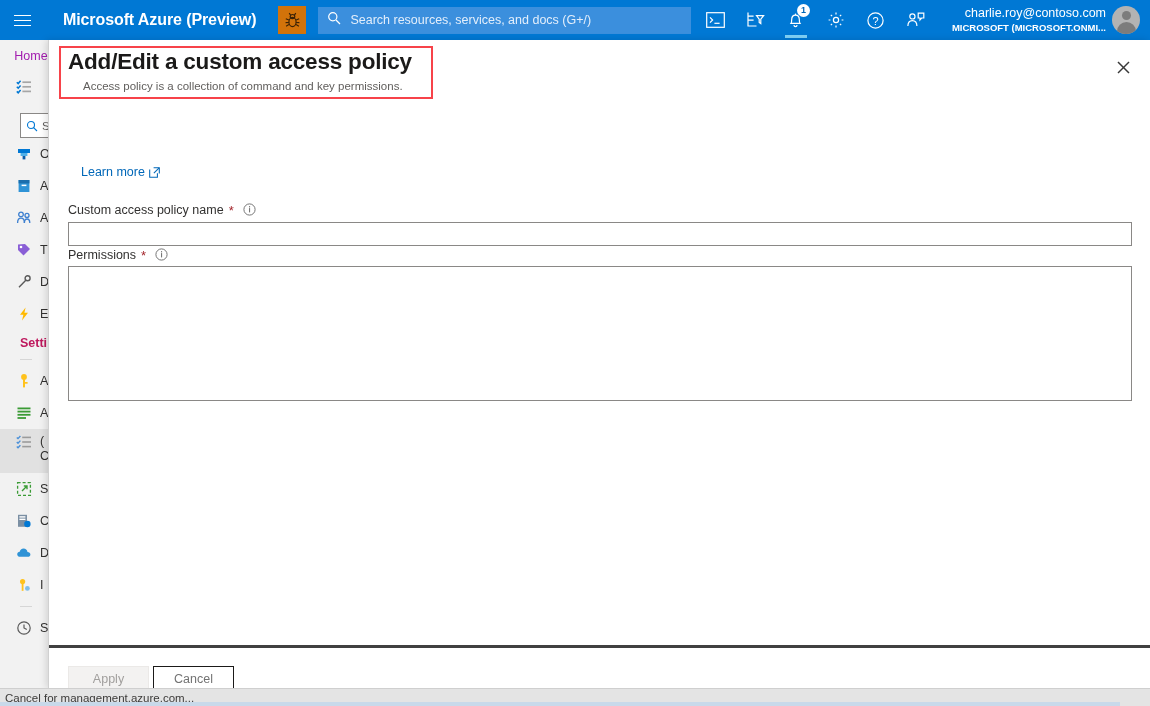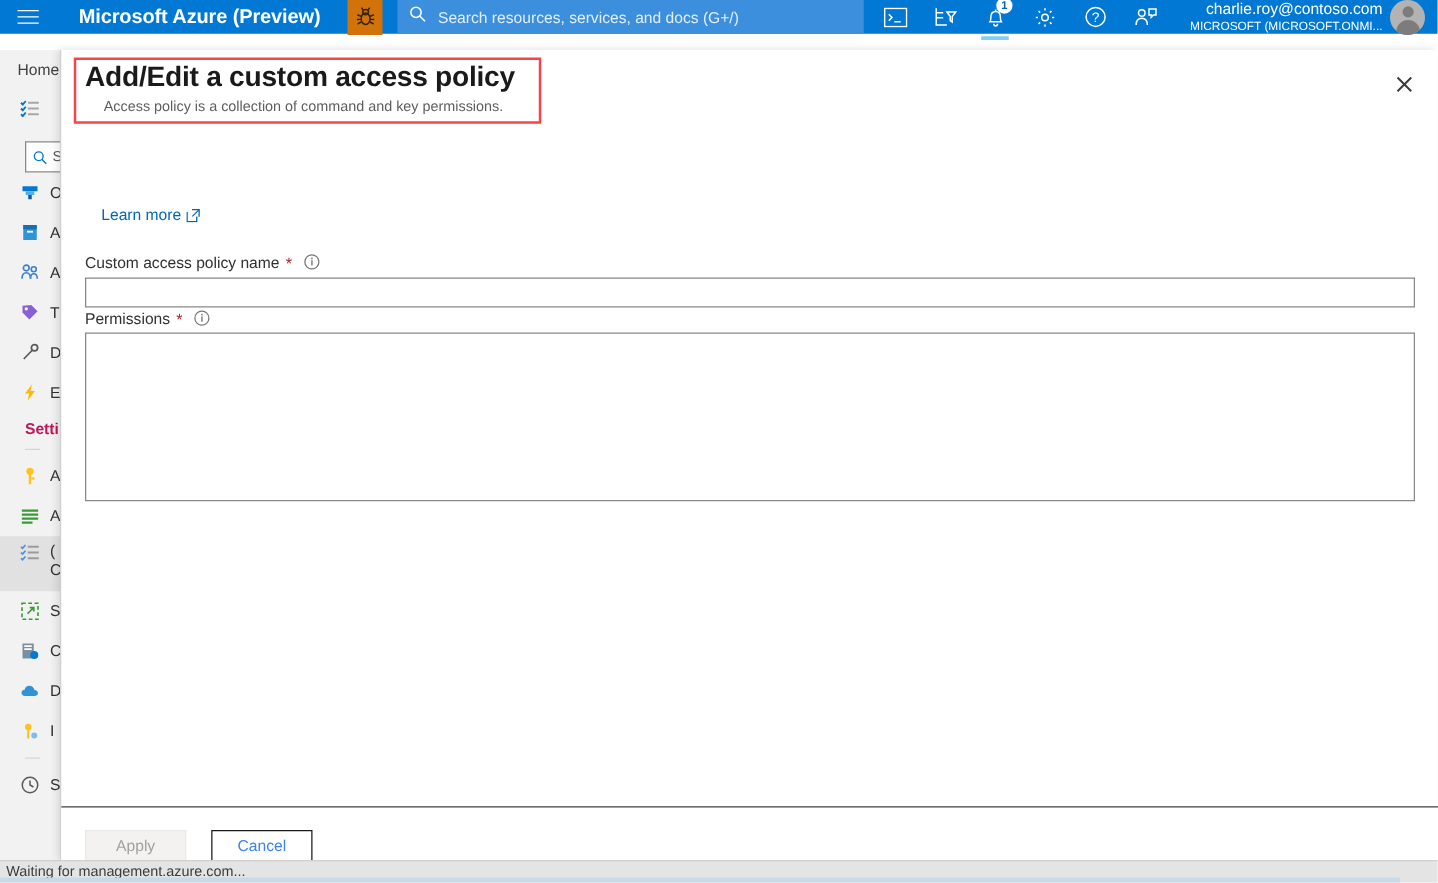--- a/index.html
+++ b/index.html
@@ -6,21 +6,21 @@
   html, body {
     margin: 0; padding: 0;
     width: 1150px; height: 706px;
     overflow: hidden;
     font-family: "Liberation Sans", sans-serif;
     background: #ffffff;
   }
 
   
   #header {
-    position: absolute; left: 0; top: 0; width: 1150px; height: 27px;
+    position: absolute; left: 0; top: 0; width: 1150px; height: 40px;
     background: #0078d4;
     display: flex; align-items: center;
   }
   .hamburger {
     width: 44px; height: 40px;
     display: flex; align-items: center; justify-content: center;
     cursor: pointer;
   }
   .hamburger span {
     display: block; width: 17px; height: 11px;
@@ -81,43 +81,44 @@
   .hicon .underline {
     position: absolute; bottom: 2px; left: 9px; width: 22px; height: 3px;
     background: #7fd0f5;
   }
   #user-block {
     margin-left: 16px; margin-right: 6px;
     display: flex; flex-direction: column; align-items: flex-end;
     cursor: pointer;
   }
   #user-email { color: #ffffff; font-size: 12.5px; line-height: 15px; white-space: nowrap; }
-  #user-tenant { color: #ffffff; font-size: 9.5px; font-weight: normal; line-height: 13px; white-space: nowrap; }
+  #user-tenant { color: #ffffff; font-size: 9.5px; font-weight: bold; line-height: 13px; white-space: nowrap; }
   #avatar {
     width: 28px; height: 28px; border-radius: 50%;
     background: #b3b3b3; margin-right: 10px;
     position: relative; overflow: hidden; flex: none; cursor: pointer;
   }
   #avatar::before {
     content: ""; position: absolute; left: 9.5px; top: 5px;
     width: 9px; height: 9px; border-radius: 50%; background: #7c7c7c;
   }
   #avatar::after {
     content: ""; position: absolute; left: 4.5px; top: 16px;
     width: 19px; height: 15px; border-radius: 10px 10px 0 0; background: #7c7c7c;
   }
 
   
   #sidebar {
     position: absolute; left: 0; top: 40px; width: 48px; height: 648px;
     background: #f2f2f2; overflow: hidden;
   }
   #sb-breadcrumb {
-    color: #404040; font-size: 12.5px; padding: 9px 0 0 14px; white-space: nowrap;
+    color: #a21caf; font-size: 12.5px; padding: 9px 0 0 14px; white-space: nowrap;
     cursor: pointer;
+    text-align: center;
   }
   #sb-search {
     margin: 10px 0 0 20px; width: 120px; height: 25px;
     border: 1px solid #8a8886; background: #ffffff;
     display: flex; align-items: center; font-size: 11.5px; color: #605e5c;
     cursor: text;
   }
   #sb-search svg { margin: 0 4px 0 5px; flex:none; }
   .sb-section-title {
     font-size: 12.5px; font-weight: bold; color: #be185d;
@@ -199,35 +200,35 @@
     width: 1064px; height: 135px;
     border: 1px solid #8a8886; background: #ffffff;
     font-family: "Liberation Sans", sans-serif;
     font-size: 12.5px; color: #323130;
     padding: 6px 7px; outline: none; resize: none;
   }
 
   
   #blade-footer {
     position: absolute; left: 0; bottom: 0; width: 1102px; height: 43px;
-    border-top: 1px solid #404040; background: #ffffff;
+    border-top: 3px solid #404040; background: #ffffff;
   }
   .footer-btn {
     position: absolute; top: 18px; height: 25px;
     font-family: "Liberation Sans", sans-serif; font-size: 12.5px;
     display: flex; align-items: center; justify-content: center;
   }
   #apply-btn {
     left: 19px; width: 81px;
     background: #f3f2f1; color: #a19f9d;
     border: 1px solid #ebe9e7; cursor: default;
   }
   #cancel-btn {
-    left: 120px; width: 81px;
-    background: #ffffff; color: #3b82f6;
+    left: 104px; width: 81px;
+    background: #ffffff; color: #737373;
     border: 1px solid #1b1a19; cursor: pointer;
   }
 
   
   #statusbar {
     position: absolute; left: 0; bottom: 0; width: 1150px; height: 18px;
     background: #e4e4e4; border-top: 1px solid #cfcfcf;
     display: flex; align-items: center;
   }
   #status-text {
@@ -594,14 +595,14 @@
   </div>
 
   <div id="blade-footer">
     <div class="footer-btn" id="apply-btn">Apply</div>
     <div class="footer-btn" id="cancel-btn">Cancel</div>
   </div>
 </div>
 
 <div id="statusbar">
   <div id="status-fill"></div>
-  <div id="status-text">Waiting for management.azure.com...</div>
+  <div id="status-text">Cancel for management.azure.com...</div>
 </div>
 
 </body></html>

